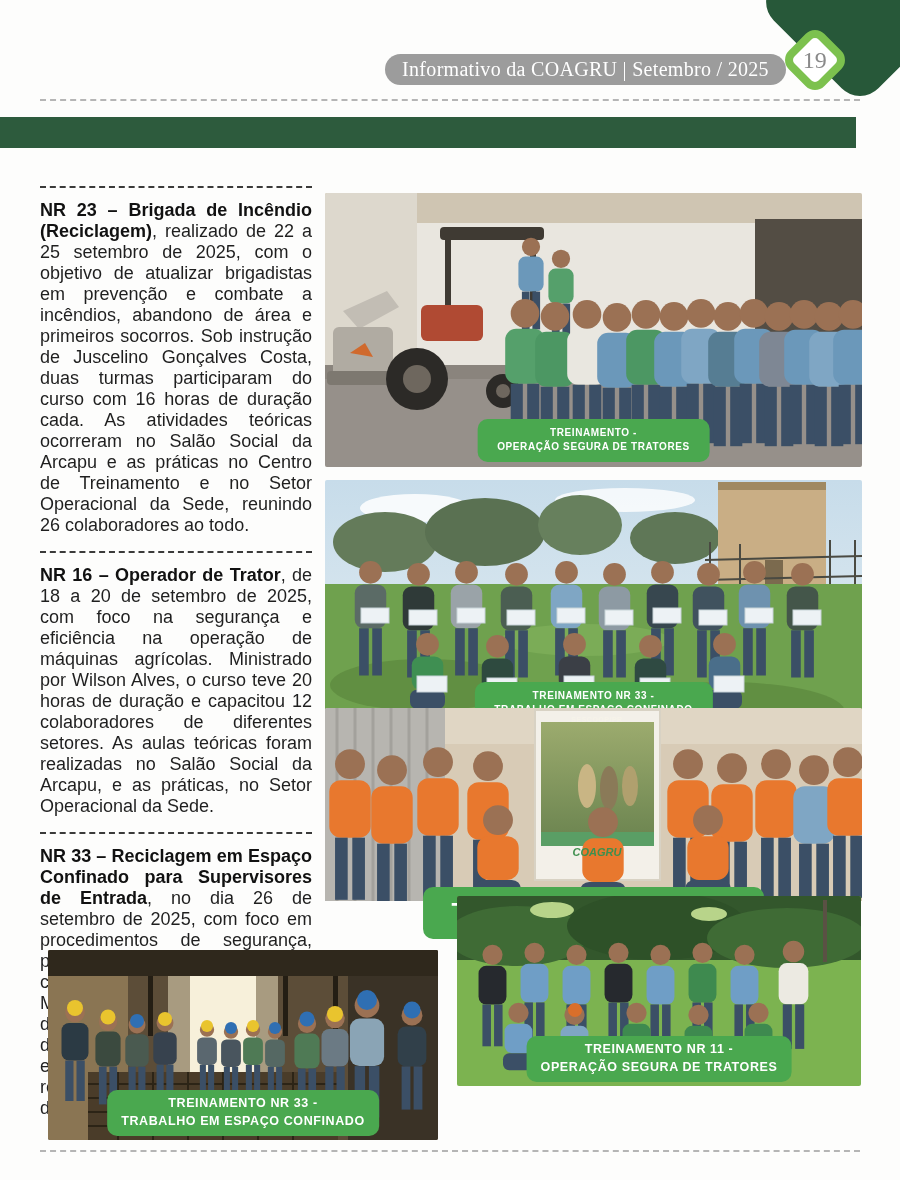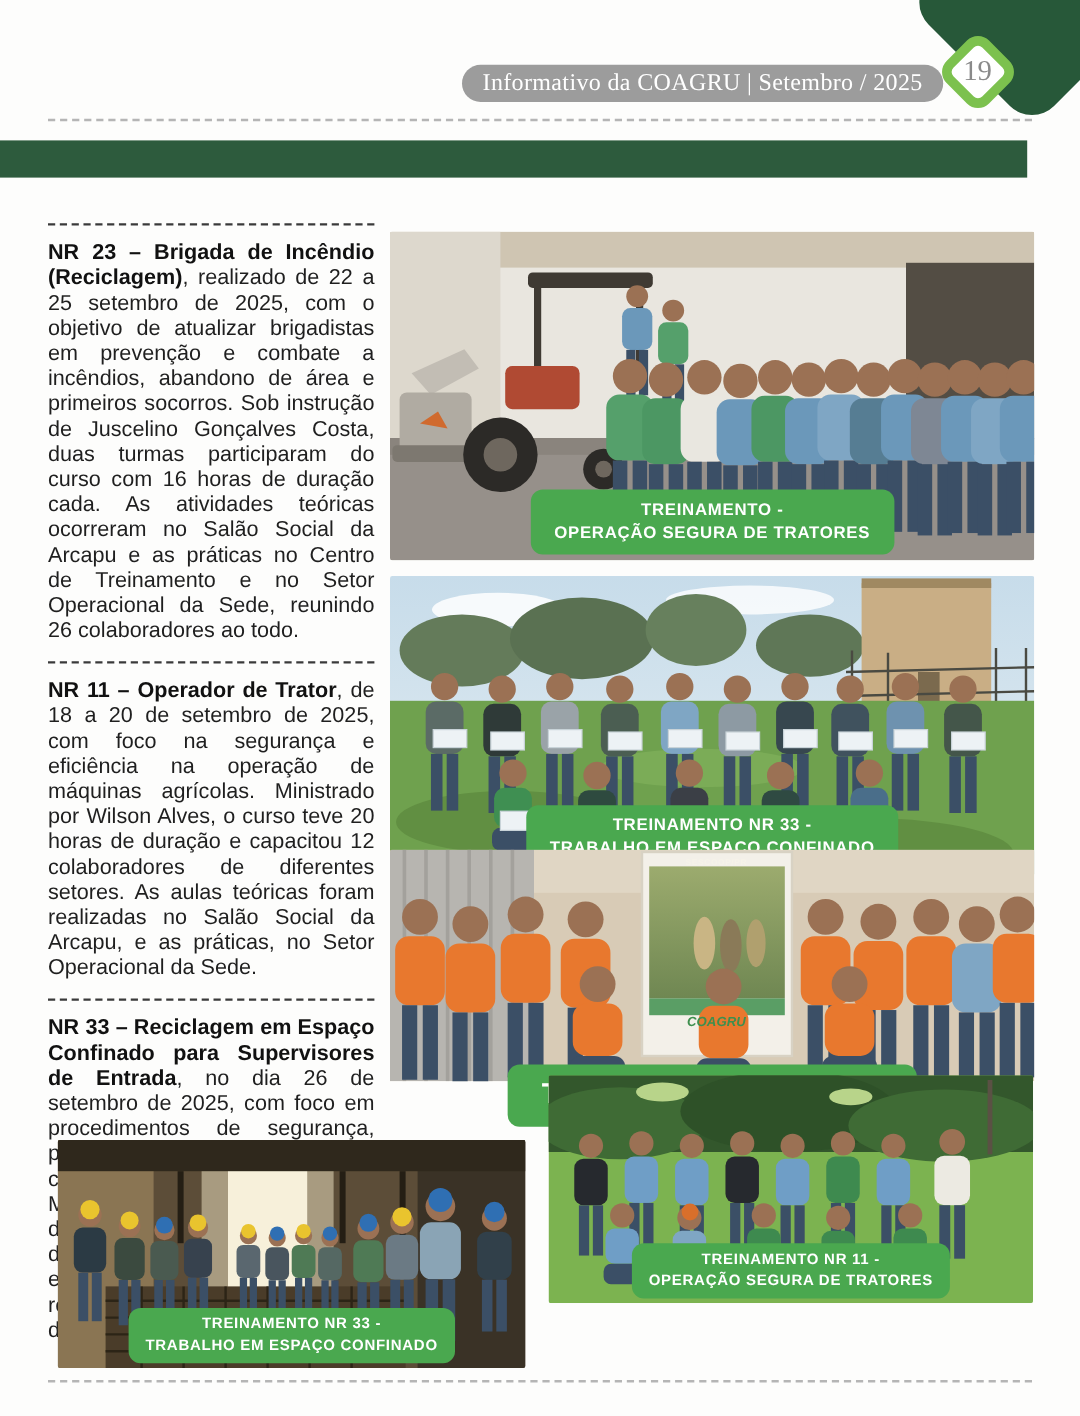--- a/index.html
+++ b/index.html
@@ -39,21 +39,21 @@
   #photo-2 { left:325px; top:480px; width:537px; height:250px; }
   #photo-3 { left:325px; top:708px; width:537px; height:236px; }
   #photo-4 { left:48px;  top:950px; width:390px; height:190px; }
   #photo-5 { left:457px; top:896px; width:404px; height:190px; }
 
   .caption { position:absolute; left:50%; transform:translateX(-50%); bottom:5px;
     background:#4aa84f; color:#fff; font-weight:700; text-align:center;
     border-radius:10px; letter-spacing:.6px; padding:7px 20px 8px; line-height:1.4;
     white-space:nowrap; }
   .caption .line { display:block; }
-  .caption.mid  { font-size:14px; }
+  .caption.mid  { font-size:10px; }
   .caption.big  { font-size:24px; letter-spacing:1px; padding:8px 29px 10px; }
   .caption.small{ font-size:12.5px; padding:5px 14px 6px; bottom:4px; }
 
   .banner-text-top { position:absolute; left:222px; top:8px; width:100px; text-align:center;
     font-size:7px; font-weight:700; color:#f6f3e9; letter-spacing:.5px; z-index:3; }
   .banner-text-logo { position:absolute; left:222px; top:138px; width:100px; text-align:center;
     font-size:11px; font-weight:700; color:#3e8f4e; font-style:italic; z-index:3; }
 </style>
 </head>
 <body>
@@ -89,21 +89,21 @@
     <span>Informativo da COAGRU | Setembro / 2025</span>
   </div>
   <div class="page-badge">
     <span>19</span>
   </div>
   <div class="rule-dashed rule-top"></div>
   <div class="green-band"></div>
 
   <div class="articles">
     <p class="article"><b>NR 23 – Brigada de Incêndio (Reciclagem)</b><span>, realizado de 22 a 25 setembro de 2025, com o objetivo de atualizar brigadistas em prevenção e combate a incêndios, abandono de área e primeiros socorros. Sob instrução de Juscelino Gonçalves Costa, duas turmas participaram do curso com 16 horas de duração cada. As atividades teóricas ocorreram no Salão Social da Arcapu e as práticas no Centro de Treinamento e no Setor Operacional da Sede, reunindo 26 colaboradores ao todo.</span></p>
-    <p class="article"><b>NR 11 – Operador de Trator</b><span>, de 18 a 20 de setembro de 2025, com foco na segurança e eficiência na operação de máquinas agrícolas. Ministrado por Wilson Alves, o curso teve 20 horas de duração e capacitou 12 colaboradores de diferentes setores. As aulas teóricas foram realizadas no Salão Social da Arcapu, e as práticas, no Setor Operacional da Sede.</span></p>
+    <p class="article"><b>NR 16 – Operador de Trator</b><span>, de 18 a 20 de setembro de 2025, com foco na segurança e eficiência na operação de máquinas agrícolas. Ministrado por Wilson Alves, o curso teve 20 horas de duração e capacitou 12 colaboradores de diferentes setores. As aulas teóricas foram realizadas no Salão Social da Arcapu, e as práticas, no Setor Operacional da Sede.</span></p>
     <p class="article"><b>NR 33 – Reciclagem em Espaço Confinado para Supervisores de Entrada</b><span>, no dia 26 de setembro de 2025, com foco em procedimentos de segurança, prevenção de acidentes e condutas em emergências. Ministrado por Carlos Aparecido da Silva, o curso teve 8 horas de duração, com atividades teóricas e práticas na Sala de Estudos, reunindo 23 colaboradores de diferentes setores.</span></p>
   </div>
 
   <figure id="photo-1">
     <svg class="scene" viewBox="0 0 537 274">
       <rect width="537" height="274" fill="#e9e6df"></rect>
       <rect width="537" height="30" fill="#cfc5b2"></rect>
       <rect x="0" y="0" width="92" height="172" fill="#ddd8cd"></rect>
       <rect x="430" y="26" width="107" height="147" fill="#534d44"></rect>
       <rect y="172" width="537" height="102" fill="#96908a"></rect>

